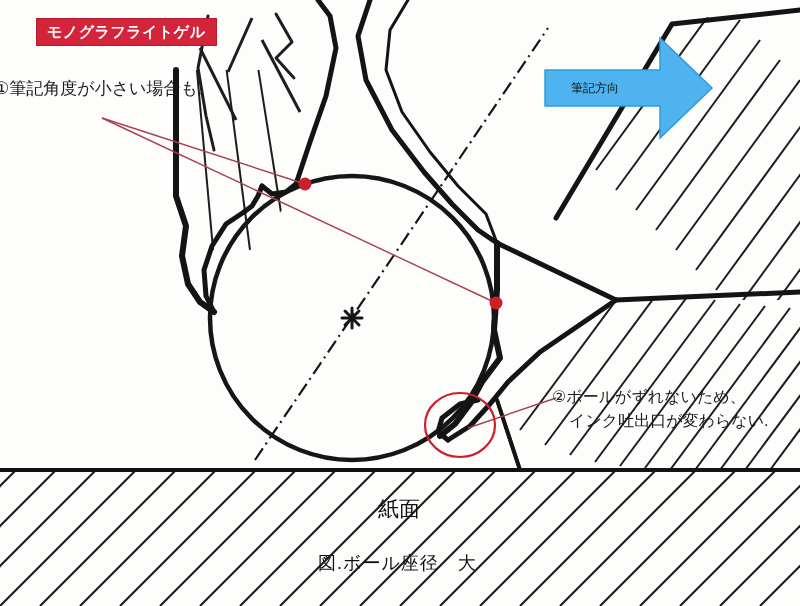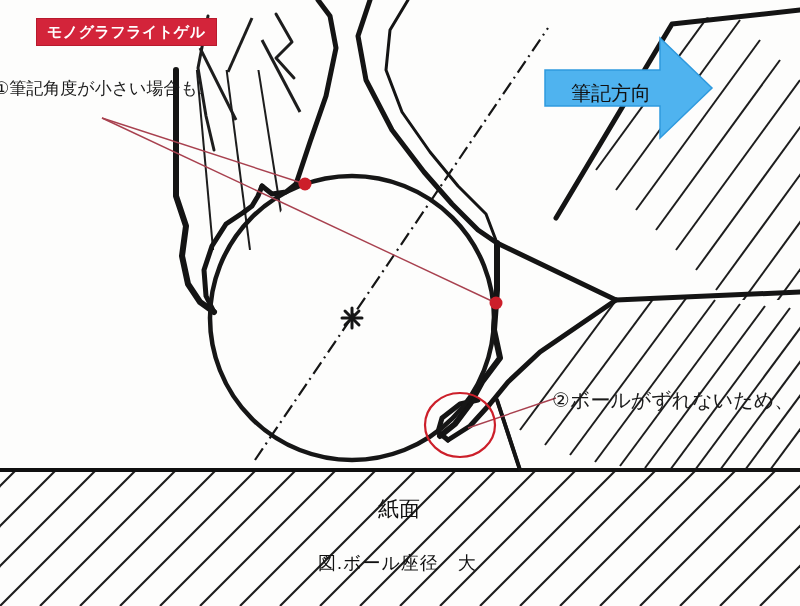--- a/index.html
+++ b/index.html
@@ -47,32 +47,32 @@
     left: -6px;
     top: 78px;
     color: #1a1a1a;
     font-size: 17px;
     line-height: 1.25;
   }
   #note-two {
     left: 552px;
     top: 385px;
     color: #1a1a1a;
-    font-size: 20px;
+    font-size: 16px;
     line-height: 1.5;
   }
   #note-two .note-line-2 {
     display: block;
     padding-left: 17px;
   }
   #arrow-label {
     left: 571px;
     top: 80px;
     color: #111111;
-    font-size: 20px;
+    font-size: 12px;
     font-weight: 500;
   }
   #paper-label {
     left: 378px;
     top: 495px;
     color: #111111;
     font-size: 21px;
   }
   #figure-caption {
     left: 318px;
@@ -234,20 +234,21 @@
     <polygon points="545,70 660,70 660,38 712,88 660,138 660,106 545,106" fill="#4fb3ef" stroke="#2f9ade" stroke-width="1.5"></polygon>
 
   </svg>
 
   <div class="ovl" id="product-badge">モノグラフライトゲル</div>
 
   <div class="ovl" id="note-one">①筆記角度が小さい場合も、</div>
 
   <div class="ovl" id="note-two">
     <span class="note-line-1">②ボールがずれないため、</span>
+    <span class="note-line-2">インク吐出口が変わらない.</span>
   </div>
 
   <div class="ovl" id="arrow-label">筆記方向</div>
 
   <div class="ovl" id="paper-label">紙面</div>
 
   <div class="ovl" id="figure-caption">図.ボール座径　大</div>
 
 </div>
 

